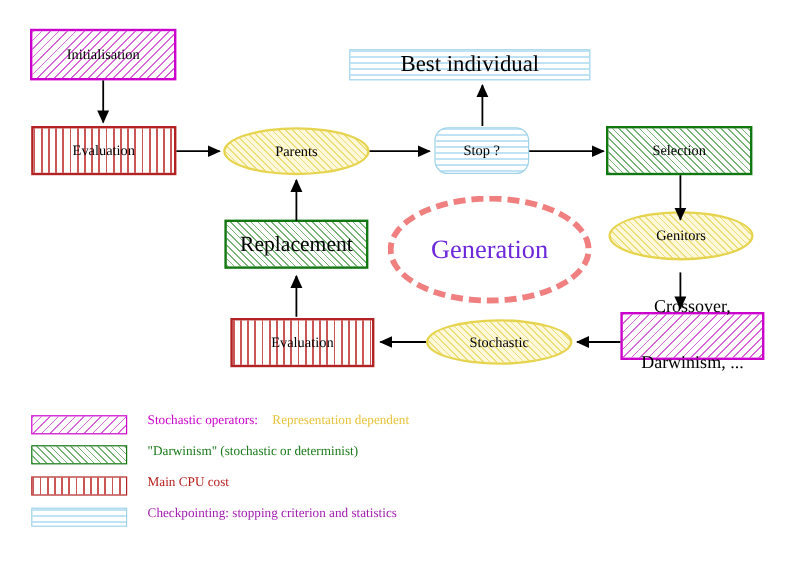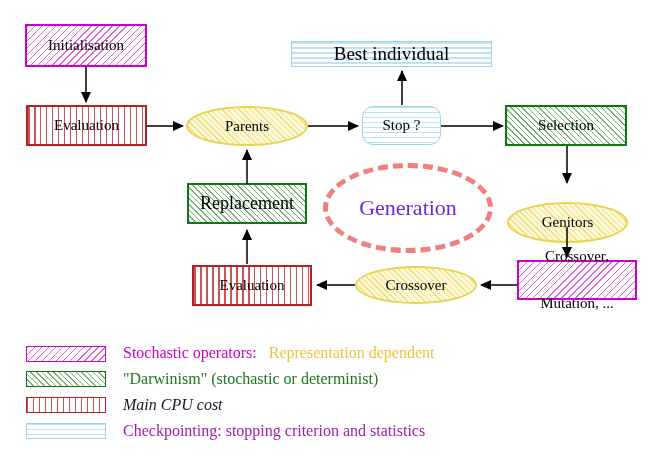--- a/index.html
+++ b/index.html
@@ -2,21 +2,21 @@
 <html><head>
 <meta charset="utf-8">
 <style>
   html,body{margin:0;padding:0;background:#ffffff;}
   #canvas{
     position:relative;width:662px;height:471px;background:#ffffff;overflow:hidden;
     font-family:"Liberation Serif","DejaVu Serif",serif;color:#000;
   }
   .node{
     position:absolute;display:flex;align-items:center;justify-content:center;
-    font-size:15px;text-align:center;box-sizing:border-box;white-space:nowrap;
+    font-size:12px;text-align:center;box-sizing:border-box;white-space:nowrap;
   }
   
   .m-box{
     border:2px solid #cc00cc;
     background:repeating-linear-gradient(135deg,#d966d9 0,#d966d9 1px,#ffffff 1px,#ffffff 5px);
   }
   
   .r-box{
     border:2px solid #b22222;
     background:repeating-linear-gradient(90deg,#cc5555 0,#cc5555 1.5px,#ffffff 1.5px,#ffffff 6px);
@@ -42,25 +42,25 @@
     color:#6d28d9;font-size:22px;box-sizing:border-box;
   }
   #arrows{position:absolute;left:0;top:0;pointer-events:none;}
   #arrows path{stroke:#000;stroke-width:1.5;fill:none;}
   
   .sw{position:absolute;left:26px;width:80px;height:16px;box-sizing:border-box;}
   .sw-m{border:1.5px solid #cc00cc;background:repeating-linear-gradient(135deg,#d966d9 0,#d966d9 1px,#ffffff 1px,#ffffff 5px);}
   .sw-g{border:1.5px solid #117711;background:repeating-linear-gradient(45deg,#77b377 0,#77b377 1px,#ffffff 1px,#ffffff 4px);}
   .sw-r{border:1.5px solid #b22222;background:repeating-linear-gradient(90deg,#cc5555 0,#cc5555 1.5px,#ffffff 1.5px,#ffffff 6px);}
   .sw-c{border:1.5px solid #9fd2ea;background:repeating-linear-gradient(180deg,#bfe3f4 0,#bfe3f4 1.5px,#ffffff 1.5px,#ffffff 5px);}
-  .lg-text{position:absolute;left:123px;font-size:16px;white-space:nowrap;}
+  .lg-text{position:absolute;left:123px;font-size:11px;white-space:nowrap;}
   .t-magenta{color:#cc00cc;}
   .t-gold{color:#e8c33c;margin-left:12px;}
   .t-green{color:#1a7a1a;}
-  .t-red{color:#0f172a;font-style:italic;}
+  .t-red{color:#b91c1c;}
   .t-cyan{color:#a21caf;}
   .two-line{font-size:15px;line-height:1.25;white-space:nowrap;flex-direction:column;gap:28px;}
 </style>
 </head>
 <body>
 
 <div id="canvas">
 
   <div class="node m-box" style="left:25px;top:24px;width:122px;height:43px;">Initialisation</div>
 
@@ -71,29 +71,29 @@
   <div class="node c-box" style="left:291px;top:41px;width:201px;height:26px;font-size:19px;">Best individual</div>
 
   <div class="node g-box" style="left:505px;top:105px;width:122px;height:41px;">Selection</div>
 
   <div class="node c-box" style="left:362px;top:106px;width:79px;height:39px;border-radius:11px;">Stop ?</div>
 
   <div class="node g-box" style="left:187px;top:183px;width:120px;height:41px;font-size:18px;">Replacement</div>
 
   <div class="dash-ell" style="left:323px;top:163px;width:170px;height:90px;">Generation</div>
 
-  <div class="node y-ell" style="left:507px;top:202px;width:121px;height:41px;">Genitors</div>
+  <div class="node y-ell" style="left:507px;top:176px;width:121px;height:41px;">Genitors</div>
 
   <div class="node r-box" style="left:192px;top:265px;width:120px;height:41px;">Evaluation</div>
 
-  <div class="node y-ell" style="left:355px;top:266px;width:122px;height:38px;">Crossover</div>
+  <div class="node y-ell" style="left:355px;top:266px;width:122px;height:38px;">Stochastic</div>
 
   <div class="node m-box two-line" style="left:517px;top:260px;width:120px;height:40px;">
     <div>Crossover,</div>
-    <div>Mutation, ...</div>
+    <div>Darwinism, ...</div>
   </div>
 
   <svg id="arrows" width="662" height="471">
     <defs>
       <marker id="ah" markerUnits="userSpaceOnUse" markerWidth="14" markerHeight="12" refX="10" refY="5" orient="auto">
         <path d="M0,0 L11,5 L0,10 Z" style="fill:#000;stroke:none;"></path>
       </marker>
     </defs>
     <path d="M86,67 L86,102" marker-end="url(#ah)"></path>
     <path d="M147,126 L183,126" marker-end="url(#ah)"></path>

